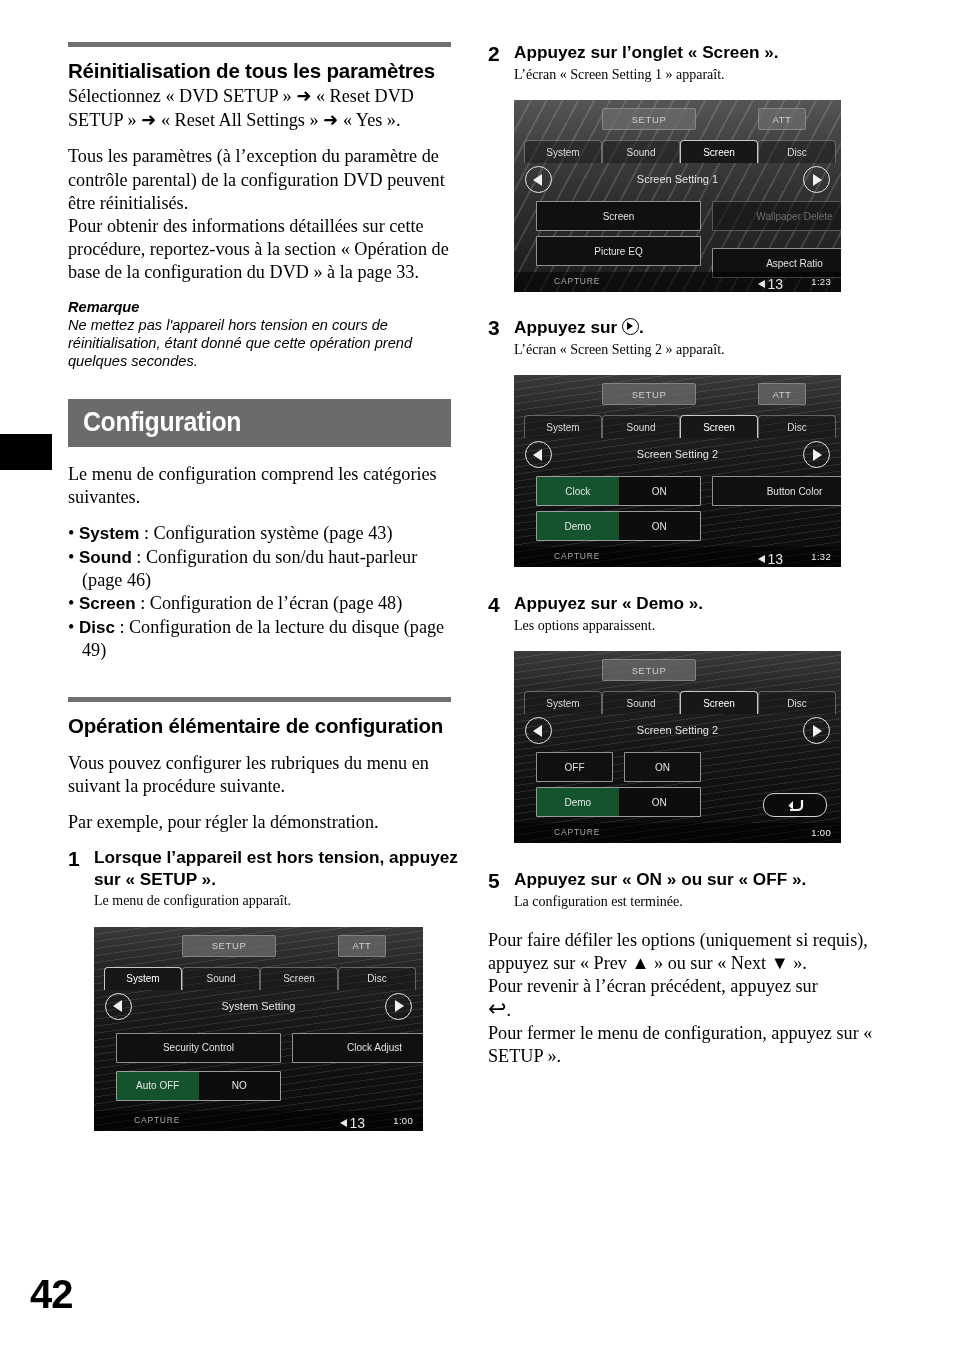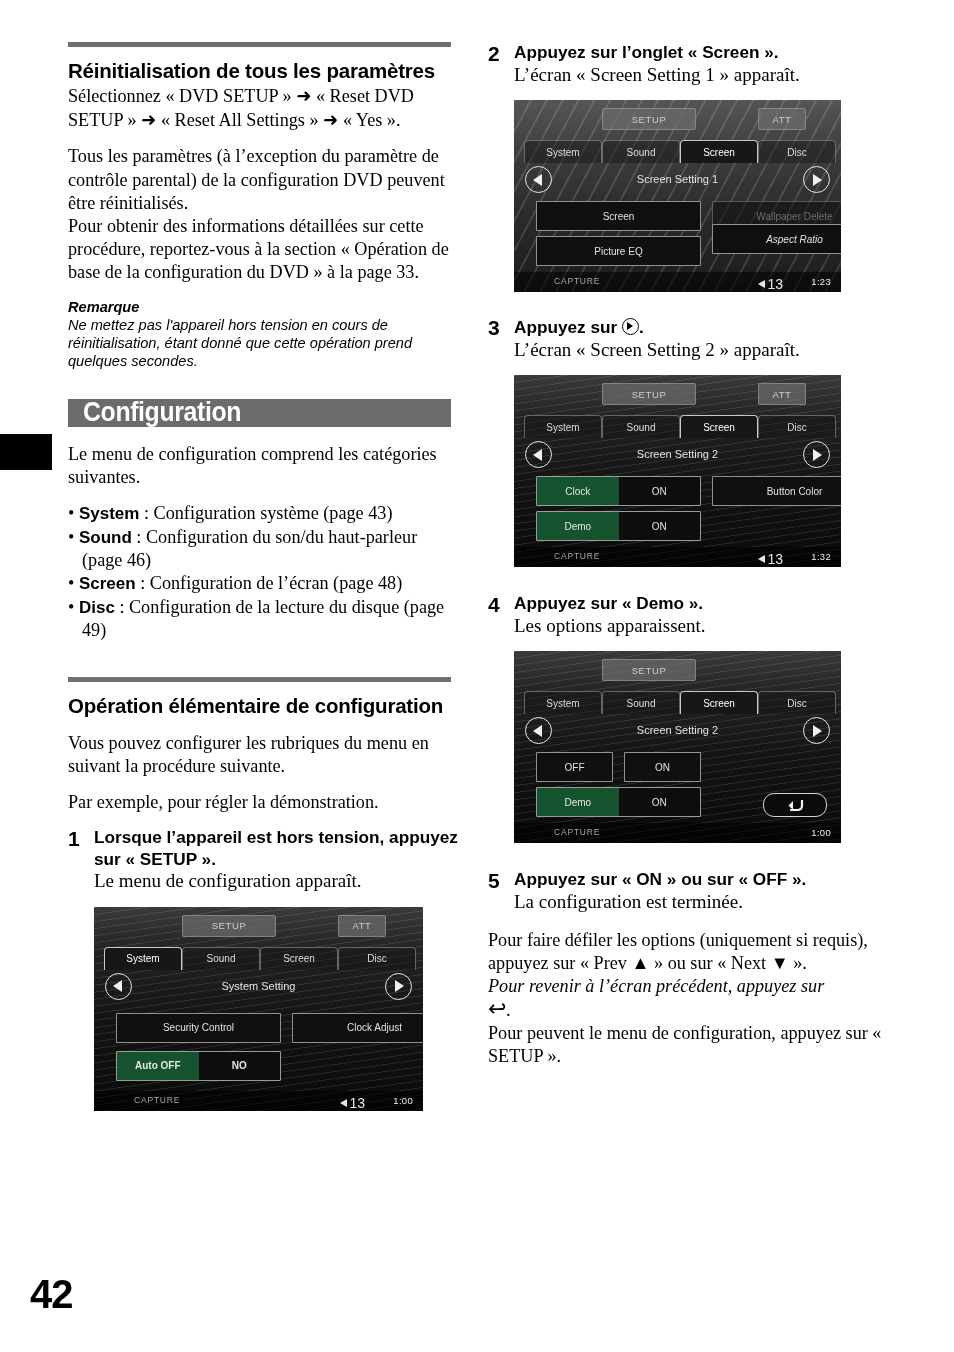--- a/index.html
+++ b/index.html
@@ -59,21 +59,21 @@
   .note-body {
     font-family:"Liberation Sans", sans-serif;
     font-style:italic;
     font-size:14.6px; line-height:18.4px;
     margin:0;
   }
 
   .banner {
     background:#6b6b6b;
     color:#fff;
-    height:28px;
+    height:48px;
     display:flex; align-items:center;
     padding-left:15px;
     margin:28px 0 16px 0;
     width:383px;
     box-sizing:border-box;
   }
   .banner-text {
     font-family:"Liberation Sans", sans-serif;
     font-weight:bold;
     font-size:27px;
@@ -101,21 +101,21 @@
     font-weight:bold; font-size:21px;
     width:26px; flex:0 0 26px; line-height:24px;
   }
   .step-body { flex:1; }
   .step-title {
     font-family:"Liberation Sans", sans-serif;
     font-weight:bold; font-size:17.2px; line-height:21.5px;
     margin:0;
   }
   .step-sub {
-    font-size:19px; line-height:22.5px; margin:0;
+    font-size:14px; line-height:22.5px; margin:0;
   }
 
   
   .device {
     position:relative;
     width:327px; height:192px;
     background:#0d0d0d;
     overflow:hidden;
     font-family:"Liberation Sans", sans-serif;
     color:#d8d8d8;
@@ -337,21 +337,21 @@
             <div class="navbtn left">
                 <span class="tri l"></span>
               </div>
             <div class="navbtn right">
                 <span class="tri r"></span>
               </div>
 
             <div class="btn wide-l" style="top:106px;">Security Control</div>
             <div class="btn wide-r" style="top:106px;">Clock Adjust</div>
 
-            <div class="toggle" style="left:22px; top:144px; width:163px;font-weight:bold;">
+            <div class="toggle" style="left:22px; top:144px; width:163px;">
               <div class="half lab">Auto OFF</div>
               <div class="half val">NO</div>
             </div>
 
             <div class="statusbar">
               <span class="capture">CAPTURE</span>
               <span class="vol">
                 <span class="spk"></span>
                 <span>13</span>
               </span>
@@ -390,21 +390,21 @@
             <div class="navbtn left">
                 <span class="tri l"></span>
               </div>
             <div class="navbtn right">
                 <span class="tri r"></span>
               </div>
 
             <div class="btn wide-l" style="top:101px;">Screen</div>
             <div class="btn wide-r dim" style="top:101px;">Wallpaper Delete</div>
             <div class="btn wide-l" style="top:136px;">Picture EQ</div>
-            <div class="btn wide-r" style="top:124px;font-style:italic;">Aspect Ratio</div>
+            <div class="btn wide-r" style="top:148px;">Aspect Ratio</div>
 
             <div class="statusbar">
               <span class="capture">CAPTURE</span>
               <span class="vol">
                 <span class="spk"></span>
                 <span>13</span>
               </span>
               <span class="clk">1:23</span>
             </div>
           </div>
@@ -522,20 +522,20 @@
 
     <div class="step" style="margin-top:26px;">
       <div class="step-num">5</div>
       <div class="step-body">
         <p class="step-title">Appuyez sur « ON » ou sur « OFF ».</p>
         <p class="step-sub">La configuration est terminée.</p>
       </div>
     </div>
 
     <p class="body" style="margin-top:16px;">Pour faire défiler les options (uniquement si requis), appuyez sur « Prev ▲ » ou sur « Next ▼ ».</p>
-    <p class="body" style="margin-top:-13px;font-style:italic;">
+    <p class="body" style="margin-top:-13px;">
       <span>Pour revenir à l’écran précédent, appuyez sur</span><br>
       <span style="font-family:'DejaVu Sans',sans-serif; font-size:22px; line-height:0;">↩</span><span>.</span>
     </p>
-    <p class="body" style="margin-top:-13px;">Pour peuvent le menu de configuration, appuyez sur « SETUP ».</p>
+    <p class="body" style="margin-top:-13px;">Pour fermer le menu de configuration, appuyez sur « SETUP ».</p>
 
   </div>
 </div>
 
 </body></html>

